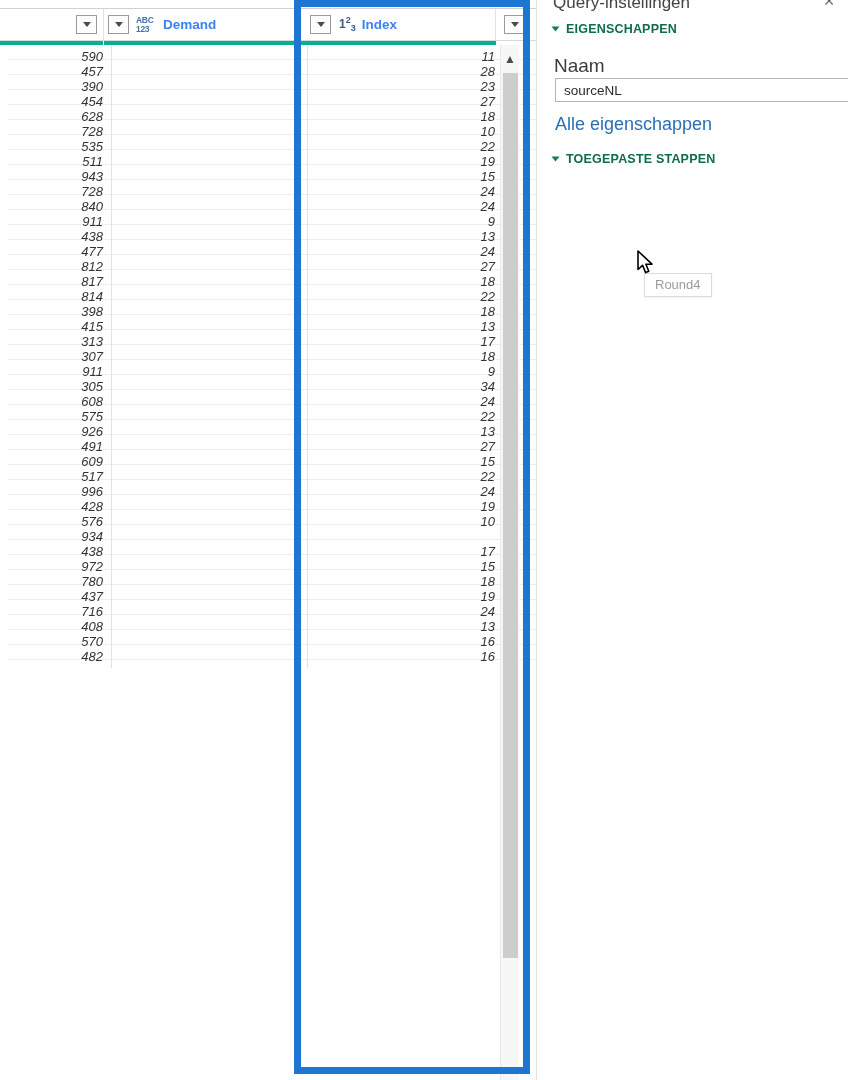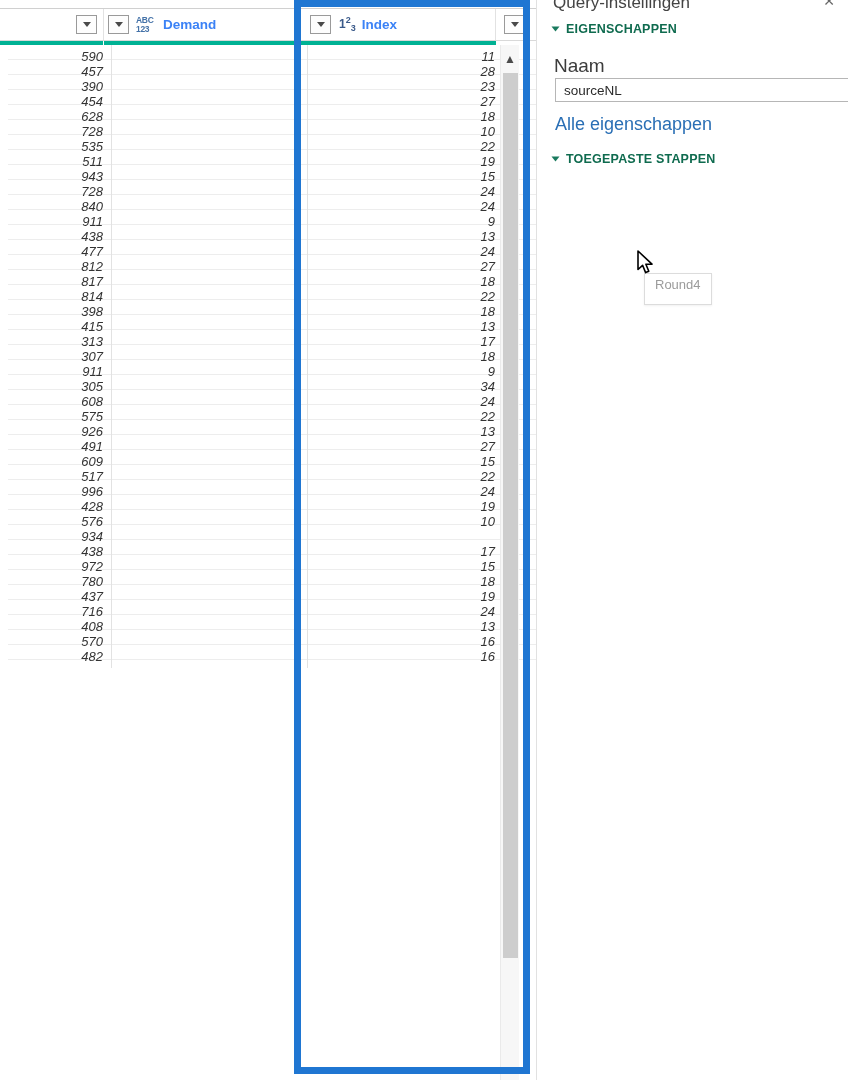--- a/index.html
+++ b/index.html
@@ -271,21 +271,21 @@
     font-size: 18px;
     color: #2a6fb5;
     cursor: pointer;
   }
 
   
   #step-tooltip {
     position: absolute;
     left: 644px;
     top: 273px;
-    padding: 3px 10px 12px 10px;
+    padding: 3px 10px 4px 10px;
     background: #ffffff;
     border: 1px solid #dcdcdc;
     font-size: 13px;
     color: #9b9b9b;
     z-index: 60;
     box-shadow: 0 1px 2px rgba(0,0,0,0.06);
   }
   
   #mouse-cursor {
     position: absolute;

